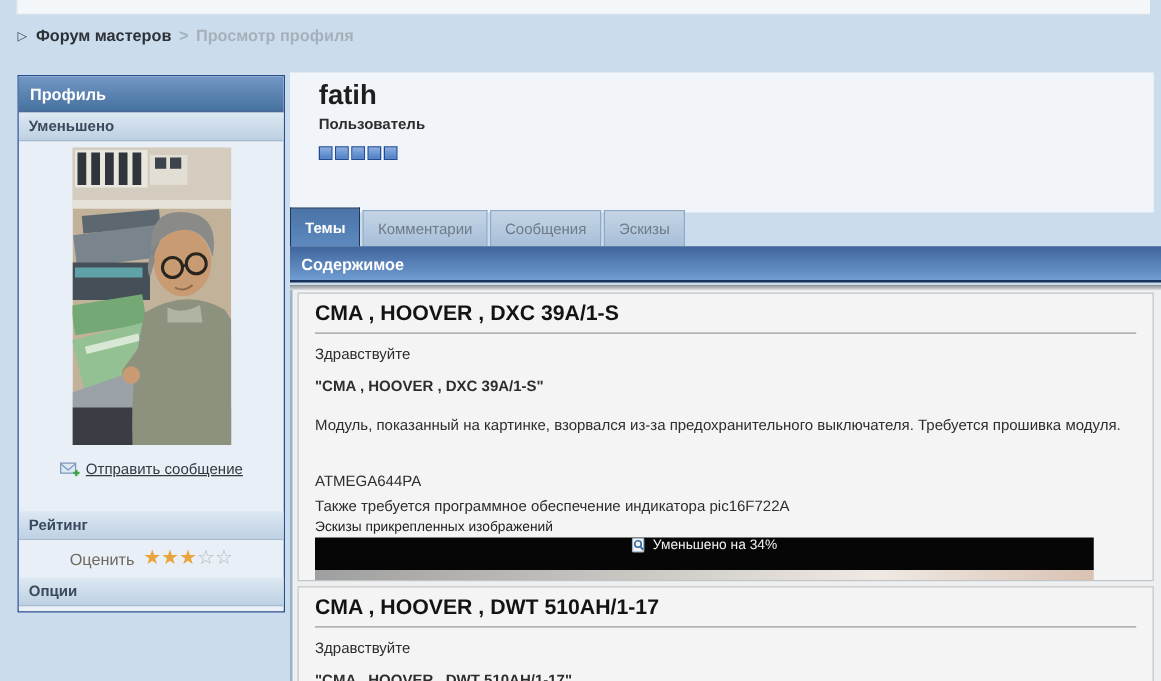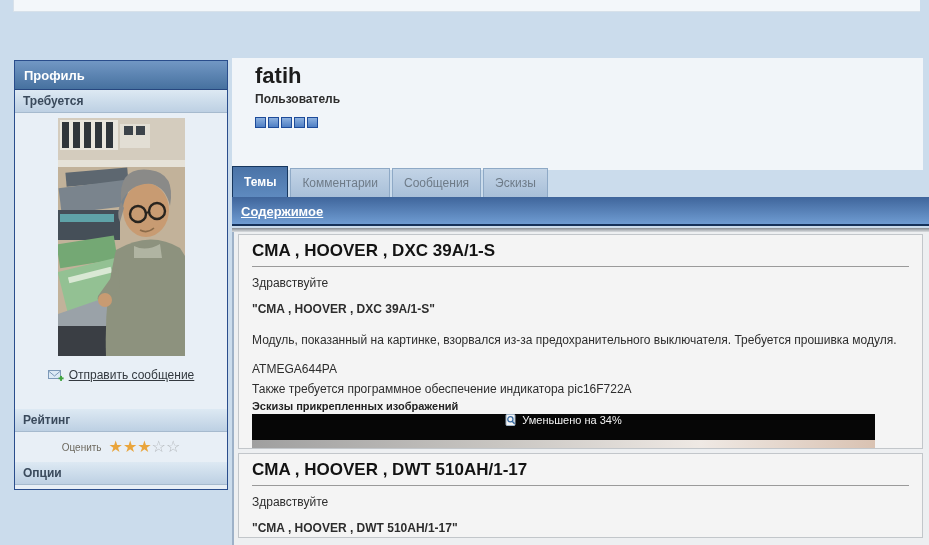--- a/index.html
+++ b/index.html
@@ -29,21 +29,21 @@
     color:#fff; font-weight:bold; font-size:13px; line-height:29px; padding-left:9px;
     border-bottom:1px solid #27477f; }
   .sb-hdr { height:23px; background:linear-gradient(180deg,#dde9f3,#bdd0e3);
     color:#3a4a5c; font-weight:bold; font-size:12px; line-height:23px; padding-left:8px;
     border-bottom:1px solid #a6bace; }
   .sb-photo { height:248px; display:flex; align-items:center; justify-content:center; }
   .sb-links { height:48px; padding-top:4px; }
   .sb-link-row { display:flex; align-items:center; justify-content:center; gap:5px; height:19px; }
   .sb-link { color:#33393f; font-size:12px; text-decoration:underline; cursor:pointer; }
   .sb-rating-row { height:30px; display:flex; align-items:center; justify-content:center; }
-  .rate-label { color:#6e6a60; font-size:10px; margin-right:7px; }
+  .rate-label { color:#6e6a60; font-size:13px; margin-right:7px; }
   .star { font-size:16px; line-height:16px; cursor:pointer; }
   .star-filled { color:#e9a53c; }
   .star-empty { color:#b4b8bc; }
   .sb-select-row { height:38px; padding:8px 11px 0 11px; }
   .sb-select { width:100%; height:22px; background:#fff; border:1px solid #7f96ae;
     display:flex; align-items:center; justify-content:space-between; padding:0 7px;
     font-size:12px; color:#3c3c3c; cursor:pointer; }
   .sb-select .dd-arrow { font-size:8px; color:#333; }
 
   
@@ -57,54 +57,57 @@
   .tabs { position:absolute; left:232px; top:166px; height:31px; display:flex; align-items:flex-end; }
   .tab { font-size:12px; margin-right:2px; padding:0 11px; white-space:nowrap; cursor:pointer; }
   .tab.active { height:31px; line-height:31px; background:linear-gradient(180deg,#4a73a7,#5e8abf);
     color:#fff; font-weight:bold; border:1px solid #17375e; border-bottom:none; }
   .tab.inactive { height:29px; line-height:29px; background:linear-gradient(180deg,#c3d4e6,#a8bfd8);
     color:#6e7b88; border:1px solid #8ea9c6; border-bottom:none; }
 
   
   .content-bar { position:absolute; left:232px; top:197px; width:697px; height:29px;
     background:linear-gradient(180deg,#3f659b,#6f9cd2); color:#fff; font-weight:bold;
-    font-size:13px; line-height:29px; padding-left:9px; border-bottom:2px solid #16325a;text-decoration:underline; }
+    font-size:13px; line-height:29px; padding-left:9px; border-bottom:2px solid #16325a; }
   .content-shadow { position:absolute; left:232px; top:228px; width:697px; height:4px;
     background:linear-gradient(180deg,#878d93,#dadde0); }
 
   
   .posts { position:absolute; left:232px; top:232px; width:697px; height:346px;
     background:#edeff1; border-left:2px solid #9db1c8; padding:2px 6px 0 4px; overflow:hidden; }
   .post { background:#f4f4f4; border:1px solid #c2c6ca; padding:6px 13px 0 13px; margin-bottom:4px; }
   .post-title { font-size:17px; font-weight:bold; color:#131313; padding-bottom:5px;
     border-bottom:1px solid #9a9a9a; cursor:pointer; }
   .post .line { font-size:12px; color:#2d2d2d; line-height:17px; }
   .post .bold { font-weight:bold; }
   .m8 { margin-top:8px; } .m9 { margin-top:9px; } .m14 { margin-top:14px; }
-  .m12 { margin-top:12px; } .m3 { margin-top:3px; }
-  .attach-label { font-size:11px; font-weight:bold; color:#222; margin-top:2px; }
+  .m12 { margin-top:28px; } .m3 { margin-top:3px; }
+  .attach-label { font-size:11px; font-weight:normal; color:#222; margin-top:2px; }
   .attach-img { width:623px; height:34px; margin-top:2px; cursor:pointer; }
   .attach-black { height:26px; background:#060606; display:flex; justify-content:center; gap:5px; }
   .attach-badge-text { color:#f2f2f2; font-size:11px; }
   .attach-gray { height:8px; background:linear-gradient(90deg,#9f9f9f 0%,#c9c6c2 40%,#efe9e4 72%,#d9c2b2 100%); }
 
   svg { display:block; }
 </style>
 </head>
 <body>
 
 <div class="page">
 
   <div class="topbar"></div>
 
+  <div class="breadcrumb">
+    <span class="arrow">▷</span><span class="home">Форум мастеров</span><span class="sep">&gt;</span><span>Просмотр профиля</span>
+  </div>
 
   <div class="sidebar">
     <div class="sb-title">Профиль</div>
 
-    <div class="sb-hdr">Требуется</div>
+    <div class="sb-hdr">Уменьшено</div>
     <div class="sb-photo">
 
       <svg width="127" height="238" viewBox="0 0 127 238">
         <rect width="127" height="238" fill="#c2b29a"></rect>
         <rect x="0" y="0" width="127" height="42" fill="#d4ccbe"></rect>
         <rect x="2" y="2" width="58" height="30" fill="#e9e6de"></rect>
         <g fill="#2f353b">
           <rect x="4" y="4" width="7" height="26"></rect>
             <rect x="15" y="4" width="7" height="26"></rect>
           <rect x="26" y="4" width="7" height="26"></rect>

